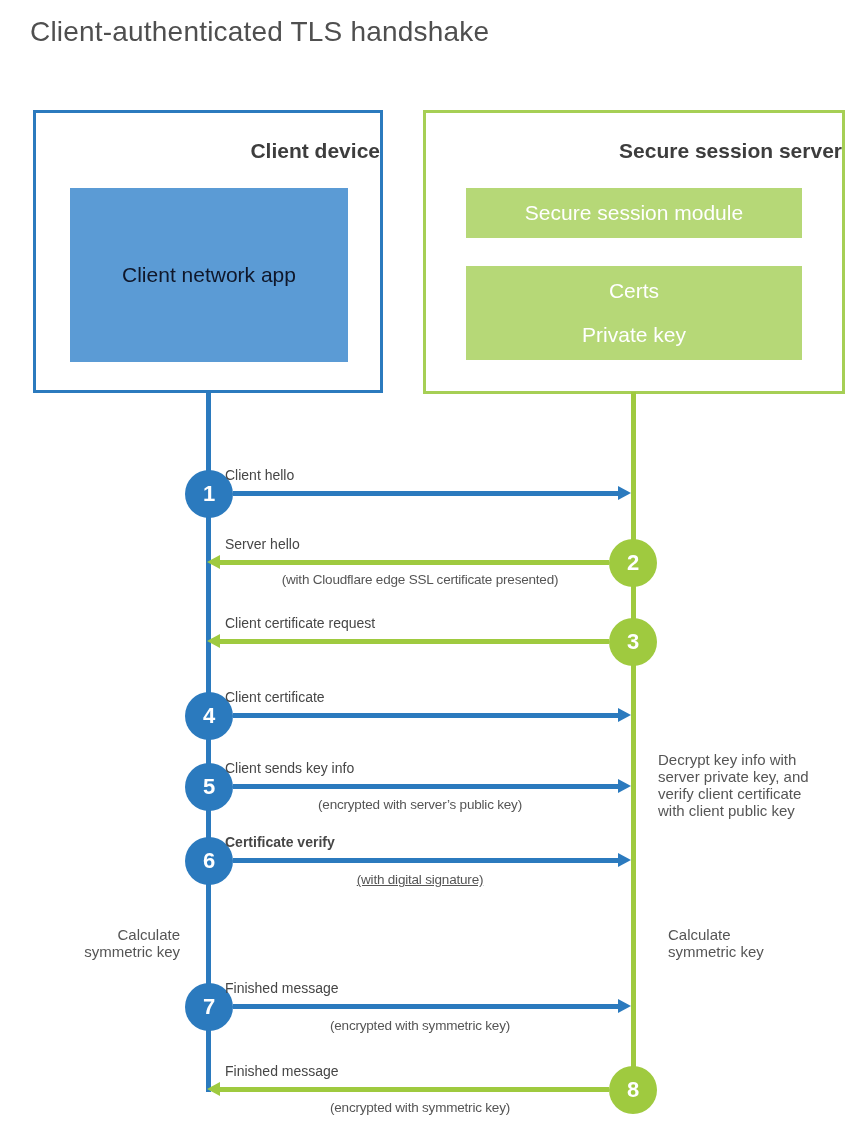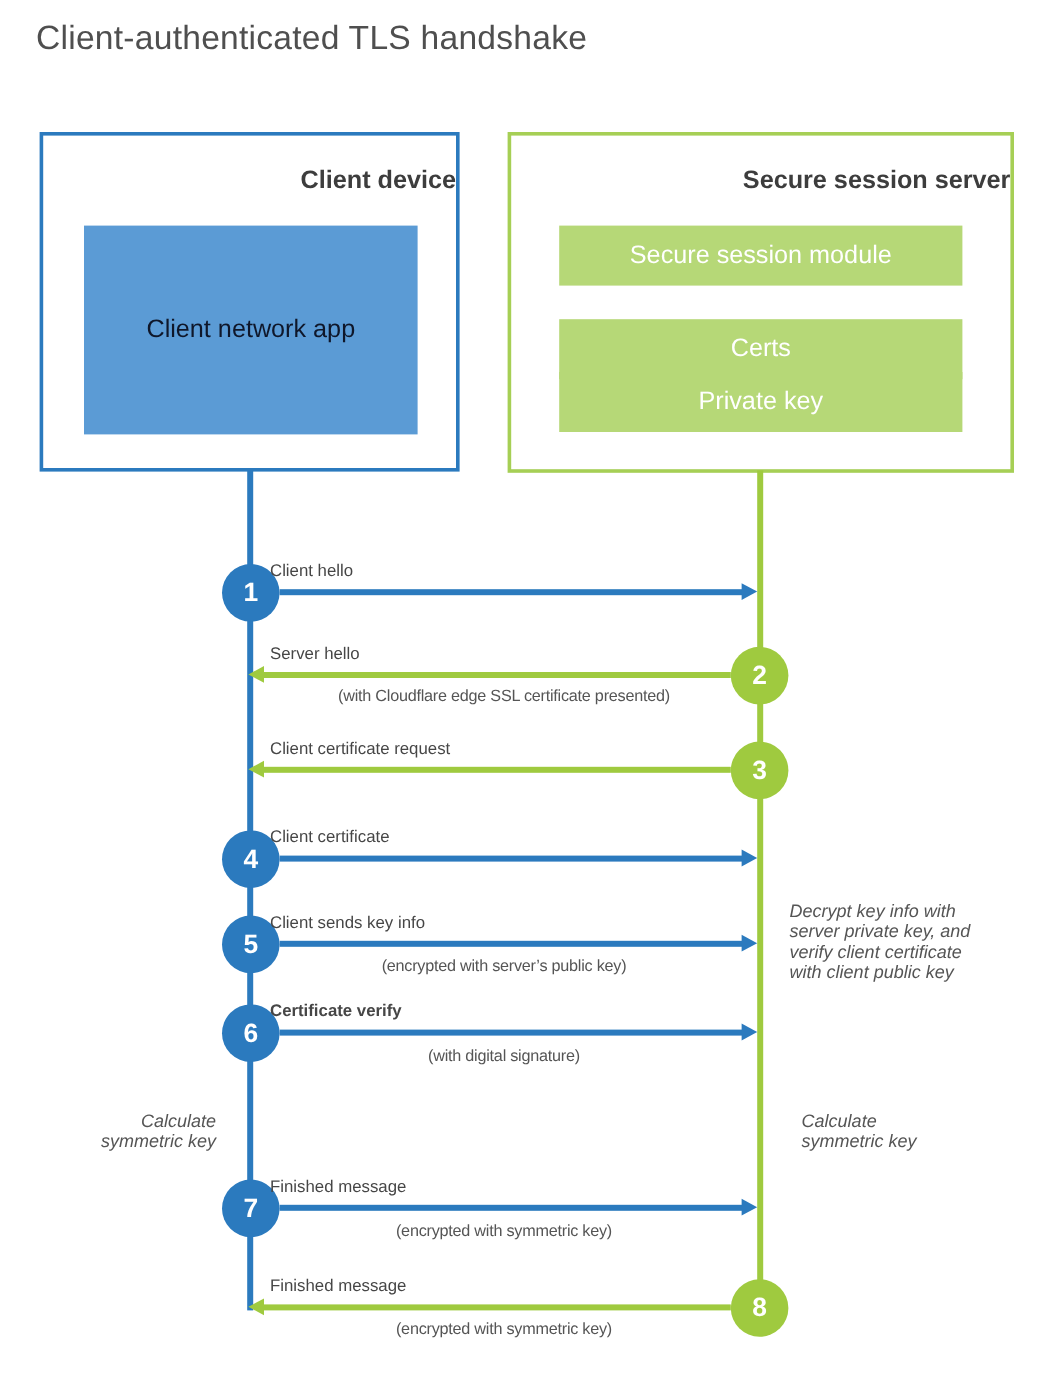--- a/index.html
+++ b/index.html
@@ -60,24 +60,24 @@
   .arr-r{left:233px;width:386px;}
   .arr-l{left:219px;width:390px;}
   #s1-arrow{top:491px;} #s2-arrow{top:560px;} #s3-arrow{top:639px;} #s4-arrow{top:713px;}
   #s5-arrow{top:784px;} #s6-arrow{top:858px;} #s7-arrow{top:1004px;} #s8-arrow{top:1087px;}
 
   
   .lbl{left:225px;width:390px;text-align:left;font-size:14px;color:var(--label);z-index:4;}
   .sublbl{left:225px;width:390px;text-align:center;font-size:13.5px;letter-spacing:-.2px;color:var(--sub);z-index:4;}
   #s1-label{top:467px;} #s2-label{top:536px;} #s3-label{top:615px;} #s4-label{top:689px;}
   #s5-label{top:760px;} #s6-label{top:834px;font-weight:bold;} #s7-label{top:980px;} #s8-label{top:1063px;}
-  #s2-sub{top:572px;} #s5-sub{top:797px;} #s6-sub{top:872px;} #s7-sub{top:1018px;} #s8-sub{top:1100px;}
+  #s2-sub{top:572px;} #s5-sub{top:797px;} #s6-sub{top:872px;text-decoration:underline;} #s7-sub{top:1018px;} #s8-sub{top:1100px;}
 
   
-  .note{font-size:15px;line-height:17px;color:var(--sub);z-index:4;white-space:pre-line;font-style:italic;}
+  .note{font-size:15px;line-height:17px;color:var(--sub);z-index:4;white-space:pre-line;}
   #calc-left{left:40px;top:926px;width:140px;text-align:right;}
   #calc-right{left:668px;top:926px;width:140px;text-align:left;}
   #decrypt-note{left:658px;top:751px;width:162px;white-space:normal;}
 </style>
 </head>
 <body>
 
 <div id="title" class="abs">Client-authenticated TLS handshake</div>
 
 <div id="client-box" class="abs">

